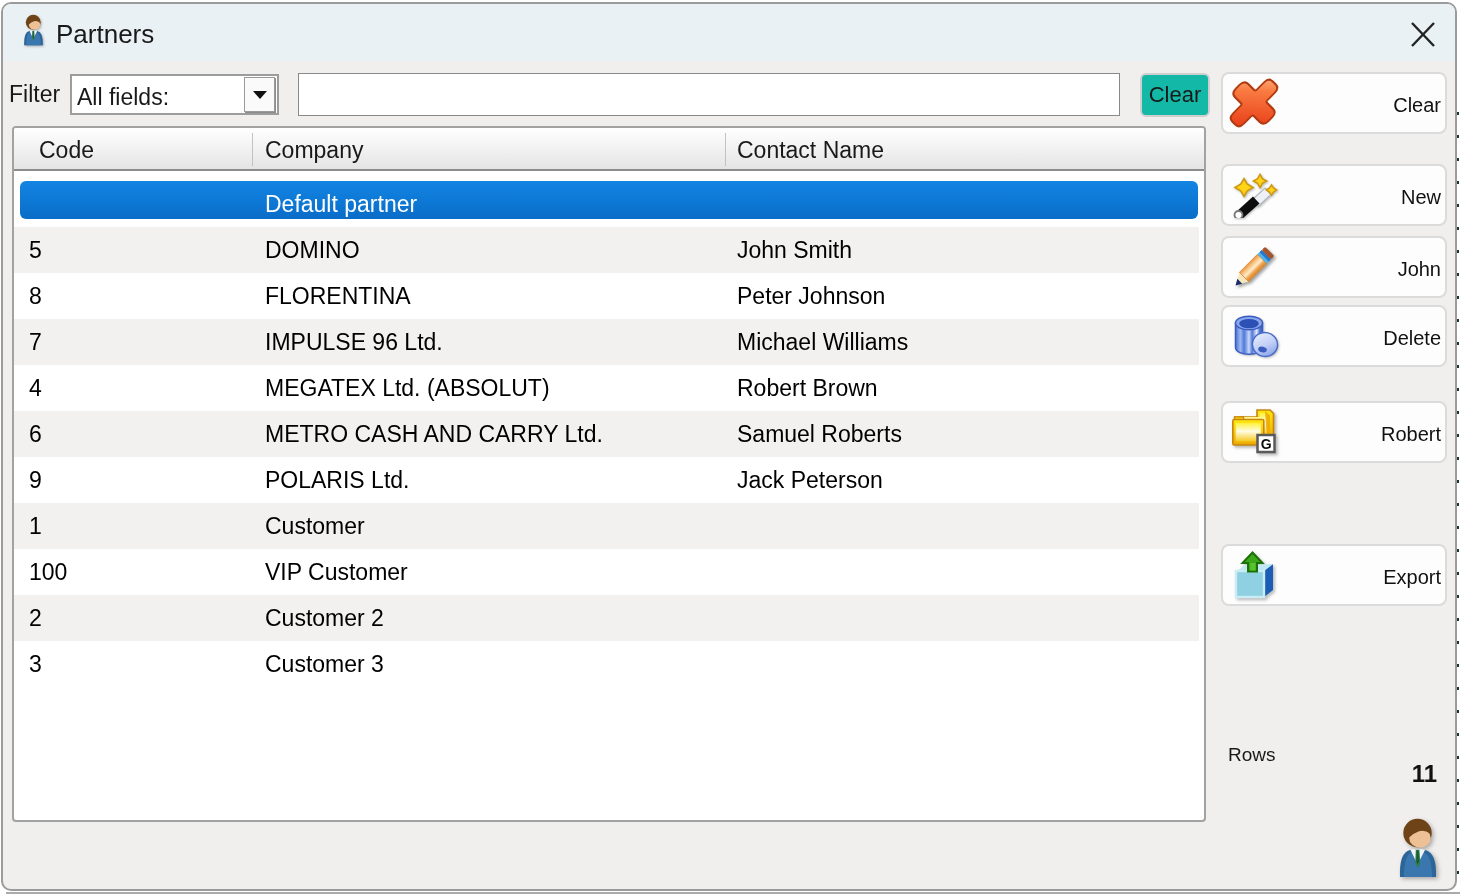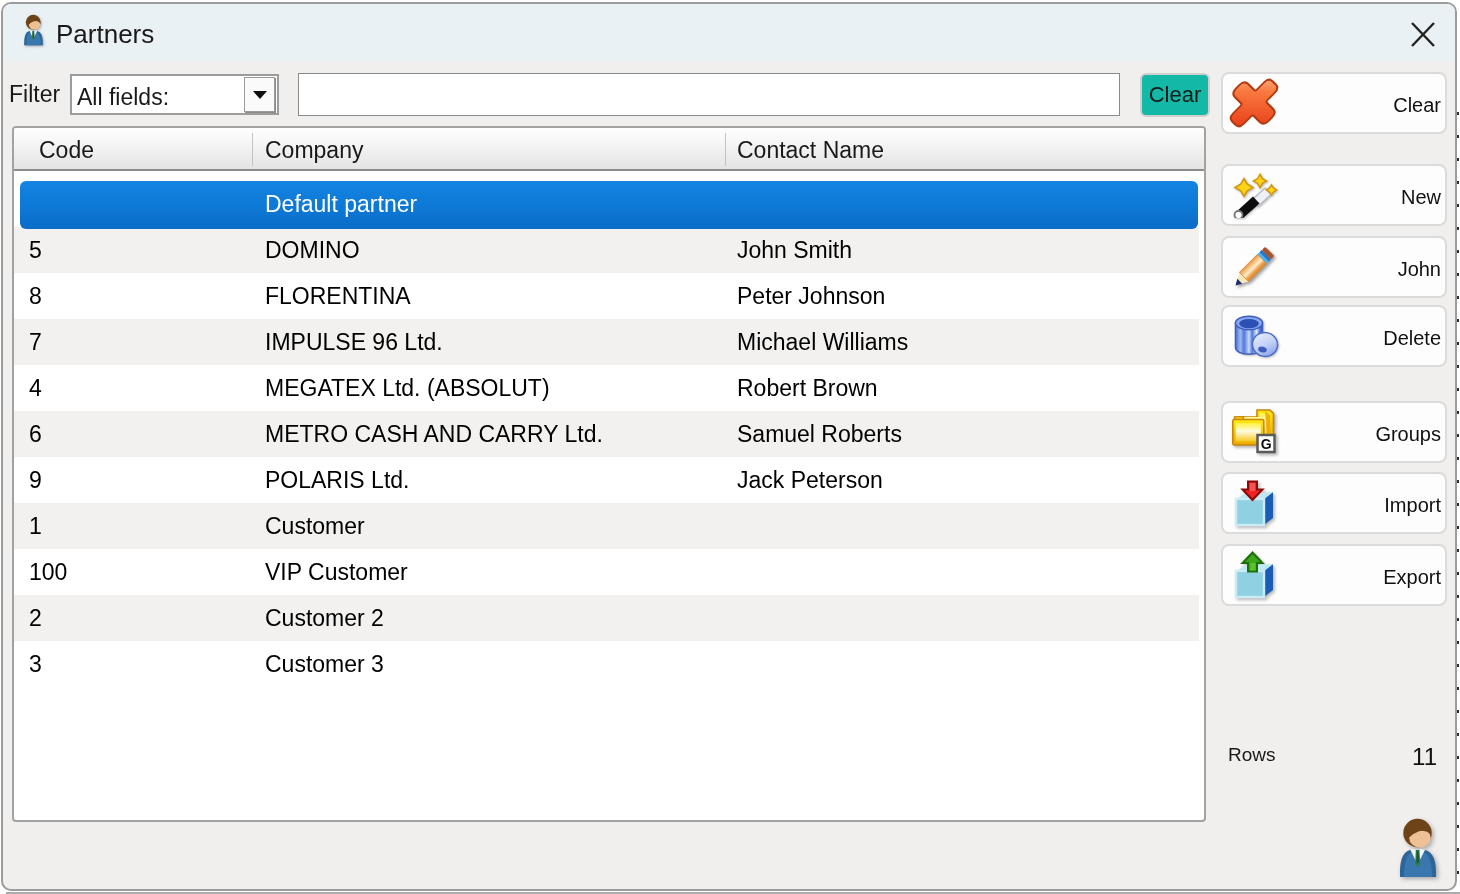--- a/index.html
+++ b/index.html
@@ -21,31 +21,31 @@
 #input { left:298px; top:73px; width:822px; height:43px; border:1px solid #898989; background:#ffffff; }
 #btnClear { left:1140px; top:73px; width:70px; height:44px; border:2px solid #cfcfcf; border-radius:6px; background:#14b8a6; font-size:22px; color:#191919; display:flex; align-items:center; justify-content:center; }
 
 #table { left:12px; top:126px; width:1194px; height:696px; border:2px solid #a2a2a2; border-radius:4px; background:#ffffff; overflow:hidden; }
 #thead { left:0; top:0; width:1190px; height:43px; background:linear-gradient(180deg,#ffffff 0%,#efefef 60%,#e4e4e4 100%); border-bottom:2px solid #8c8c8c; }
 .hsep { position:absolute; top:5px; width:1px; height:33px; background:#c2c2c2; }
 .hlabel { position:absolute; top:9px; font-size:23px; color:#191919; }
 .row { position:absolute; left:0px; width:1185px; height:46px; }
 .row.alt { background:#f2f1f0; }
 .cell { position:absolute; top:0; height:46px; line-height:46px; font-size:23px; color:#000000; white-space:pre; }
-#selrow { position:absolute; left:6px; top:53px; width:1178px; height:48px; border-radius:6px; background:linear-gradient(180deg,#1484e2 0%,#0d78d5 55%,#0a6cc7 100%); }
+#selrow { position:absolute; left:6px; top:53px; width:1178px; height:38px; border-radius:6px; background:linear-gradient(180deg,#1484e2 0%,#0d78d5 55%,#0a6cc7 100%); }
 #selrow .cell { color:#ffffff; }
 
 #statusbar { left:12px; top:834px; width:1195px; height:45px; border:2px solid #a6a6a6; background:#f0efee; }
 #statustext { left:10px; top:11px; font-size:20px; color:#1c1c1c; }
 
 .btn { position:absolute; left:1221px; width:226px; height:62px; border:2px solid #dbdbdb; border-radius:8px; background:#fdfdfd; }
 .btn .lbl { position:absolute; right:4px; top:calc(50% + 2px); transform:translateY(-50%); font-size:20px; color:#111111; }
 .btn svg { position:absolute; left:9px; top:50%; transform:translateY(-50%); }
 #lblRows { left:1228px; top:744px; font-size:19px; color:#191919;text-align:right; }
-#lblCount { left:1337px; top:743px; width:100px; text-align:right; font-size:24px; font-weight:normal; color:#111111; }
+#lblCount { left:1337px; top:760px; width:100px; text-align:right; font-size:24px; font-weight:bold; color:#111111; }
 </style>
 </head>
 <body>
 <div id="page">
 <div id="winframe" class="abs"></div>
 <div id="titlebar" class="abs"></div>
 <div id="titleicon" class="abs" style="left:22px; top:13px;">
 <svg width="23" height="33" viewBox="0 0 44 62" style="filter:drop-shadow(1px 1px 1px rgba(110,110,110,0.5))">
 <path d="M4 61 Q3 36.5 14 34 L29 34 Q41 36.5 40 61 Z" fill="#2c6598"></path>
 <path d="M8 61 Q8 38.5 16 36 L27 36 Q36 38.5 36 61 Z" fill="#3a77ae"></path>
@@ -235,33 +235,23 @@
 </defs>
 <path d="M8 10 h17 v-7 h13 l3.5 3.5 v25.5 h-33.5 Z" fill="url(#gf1)" stroke="#c8860a" stroke-width="1.6"></path>
 <path d="M11 10 h16.5 v-4 h7.5 v22 h-24 Z" fill="url(#gf2)"></path>
 <path d="M33 4 l5 4.5 v22 l-3 1 Z" fill="#eda904" opacity="0.85"></path>
 <rect x="2.5" y="9.8" width="9" height="4.5" fill="url(#gf1)" stroke="#c8860a" stroke-width="1.4"></rect>
 <rect x="0.8" y="12.5" width="31" height="25.5" rx="1.5" fill="url(#gf1)" stroke="#c8860a" stroke-width="1.6"></rect>
 <rect x="3.8" y="16" width="25" height="18.5" fill="url(#gf2)"></rect>
 <rect x="25.5" y="28" width="17" height="17" fill="#ffffff" stroke="#5a5a5a" stroke-width="2.5"></rect>
 <text x="34.2" y="41.5" font-size="14" font-weight="bold" fill="#0a0a0a" text-anchor="middle" font-family="Liberation Sans">G</text>
 </svg>
-<span class="lbl">Groups</span>
-    </div>
-
-<div class="btn" style="top:472px">
-<svg width="48" height="48" viewBox="0 0 48 48" style="filter:drop-shadow(2px 2px 1.5px rgba(110,110,110,0.45))">
-<polygon points="32,20 41,13 41,39 32,46" fill="#1b5cb4"></polygon>
-<polygon points="5,20 13,14 41,13 32,20" fill="#bfe8f2"></polygon>
-<rect x="4" y="20" width="28" height="26" fill="#8fd0e2" stroke="#c9ecf5" stroke-width="2.4"></rect>
-<path d="M16 2.5 h9 v8 h5.5 l-10 10.5 l-10 -10.5 h5.5 z" fill="#ee2222" stroke="#8a0a0a" stroke-width="2"></path>
-<path d="M17.8 4 h5.4 v8 h-5.4 z" fill="#ff6a6a" opacity="0.65"></path>
-</svg>
-<span class="lbl">Import</span>
-    </div>
+<span class="lbl">Robert</span>
+    </div>
+
 
 <div class="btn" style="top:544px">
 <svg width="48" height="48" viewBox="0 0 48 48" style="filter:drop-shadow(2px 2px 1.5px rgba(110,110,110,0.45))">
 <polygon points="32,20 41,13 41,39 32,46" fill="#1b5cb4"></polygon>
 <polygon points="5,20 13,14 41,13 32,20" fill="#bfe8f2"></polygon>
 <rect x="4" y="20" width="28" height="26" fill="#8fd0e2" stroke="#c9ecf5" stroke-width="2.4"></rect>
 <path d="M20.5 1.5 l10 10.5 h-5.5 v8.5 h-9 v-8.5 h-5.5 z" fill="#3aa818" stroke="#1d7008" stroke-width="2"></path>
 <path d="M18.3 12 h5.2 v7.5 h-5.2 z" fill="#6fd43c" opacity="0.6"></path>
 </svg>
 <span class="lbl">Export</span>

